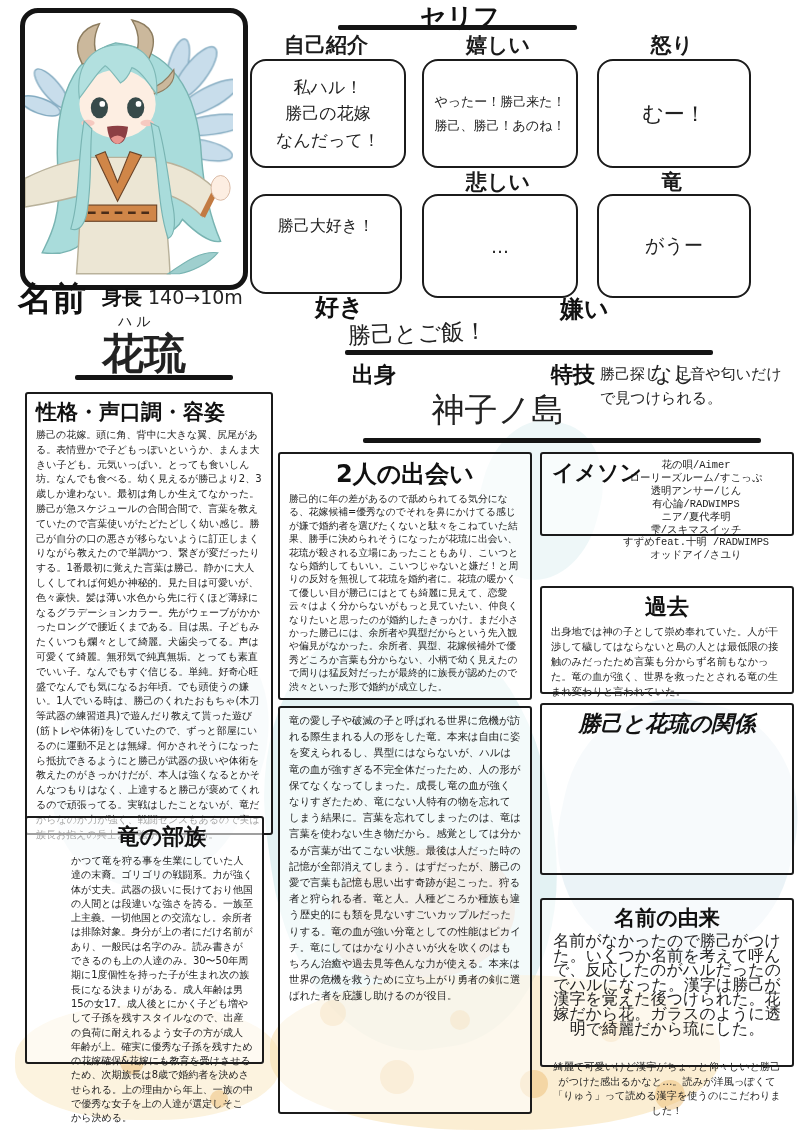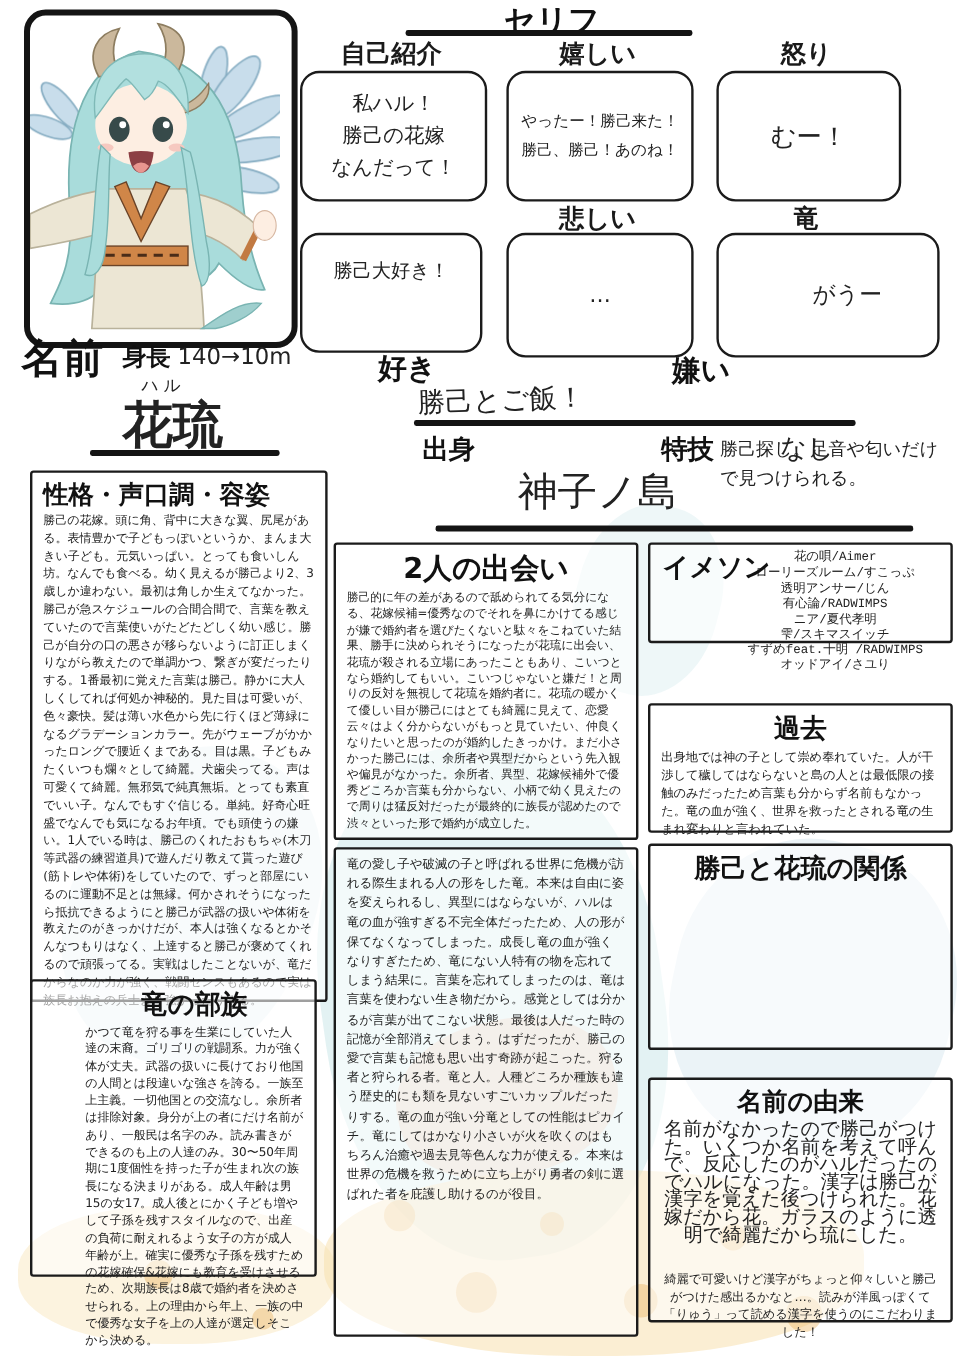--- a/index.html
+++ b/index.html
@@ -122,21 +122,21 @@
 なんだって！</div>
   <div class="qbox hw prelines" style="left:422px;top:59px;width:152px;height:105px;font-size:13px;line-height:1.8;">やったー！勝己来た！
 勝己、勝己！あのね！</div>
   <div class="qbox hw" style="left:597px;top:59px;width:150px;height:105px;font-size:21px;">むー！</div>
 
   <div class="qlabel" style="left:422px;top:168px;width:152px;">悲しい</div>
   <div class="qlabel" style="left:597px;top:168px;width:150px;">竜</div>
 
   <div class="qbox hw" style="left:250px;top:194px;width:152px;height:100px;font-size:16px;align-items:flex-start;padding-top:20px;box-sizing:border-box;">勝己大好き！</div>
   <div class="qbox hw" style="left:422px;top:194px;width:152px;height:100px;font-size:18px;">…</div>
-  <div class="qbox hw" style="left:597px;top:194px;width:150px;height:100px;font-size:19px;padding-left:32px;">がうー</div>
+  <div class="qbox hw" style="left:597px;top:194px;width:150px;height:100px;font-size:19px;">がうー</div>
 
   <div class="abs goth" style="left:315px;top:291px;font-size:24px;z-index:2;">好き</div>
   <div class="abs goth" style="left:560px;top:293px;font-size:24px;z-index:2;">嫌い</div>
   <div class="abs hw" style="left:348px;top:318px;font-size:23px;transform:rotate(-2deg);z-index:2;">勝己とご飯！</div>
   <div class="abs hw" style="left:650px;top:322px;font-size:22px;z-index:2;margin-top:37px;">なし</div>
   <div class="bar" style="left:345px;top:350px;width:368px;height:5px;"></div>
 
   <div class="abs hw" style="left:118px;top:313px;font-size:14px;letter-spacing:4px;z-index:2;">ハル</div>
   <div class="abs hw" style="left:102px;top:326px;font-size:42px;font-weight:bold;z-index:2;">花琉</div>
   <div class="bar" style="left:75px;top:375px;width:158px;height:5px;"></div>
@@ -176,23 +176,23 @@
 雫/スキマスイッチ
 すずめfeat.十明 /RADWIMPS
 オッドアイ/さユり</div>
   </section>
 
   <section class="panel" style="left:540px;top:586px;width:254px;height:108px;">
     <h2 class="ph center" style="font-size:22px;">過去</h2>
     <p class="pb" style="font-size:10.2px;line-height:15px;">出身地では神の子として崇め奉れていた。人が干渉して穢してはならないと島の人とは最低限の接触のみだったため言葉も分からず名前もなかった。竜の血が強く、世界を救ったとされる竜の生まれ変わりと言われていた。</p>
   </section>
 
-  <section class="panel" style="left:540px;top:703px;width:254px;height:172px;">
+  <section class="panel" style="left:540px;top:703px;width:254px;height:172px;font-style:italic;">
     <h2 class="ph center" style="font-size:22px;">勝己と花琉の関係</h2>
   </section>
 
-  <section class="panel" style="left:540px;top:898px;width:254px;height:204px;text-align:center;">
+  <section class="panel" style="left:540px;top:898px;width:254px;height:169px;text-align:center;">
     <h2 class="ph center" style="font-size:21px;">名前の由来</h2>
     <p class="pb" style="font-size:16px;line-height:14.6px;margin-bottom:24px;">名前がなかったので勝己がつけた。いくつか名前を考えて呼んで、反応したのがハルだったのでハルになった。漢字は勝己が漢字を覚えた後つけられた。花嫁だから花。ガラスのように透明で綺麗だから琉にした。</p>
     <p class="pb" style="font-size:10.2px;line-height:14.6px;">綺麗で可愛いけど漢字がちょっと仰々しいと勝己がつけた感出るかなと…。読みが洋風っぽくて「りゅう」って読める漢字を使うのにこだわりました！</p>
   </section>
 
 </div>
 
 </body></html>

